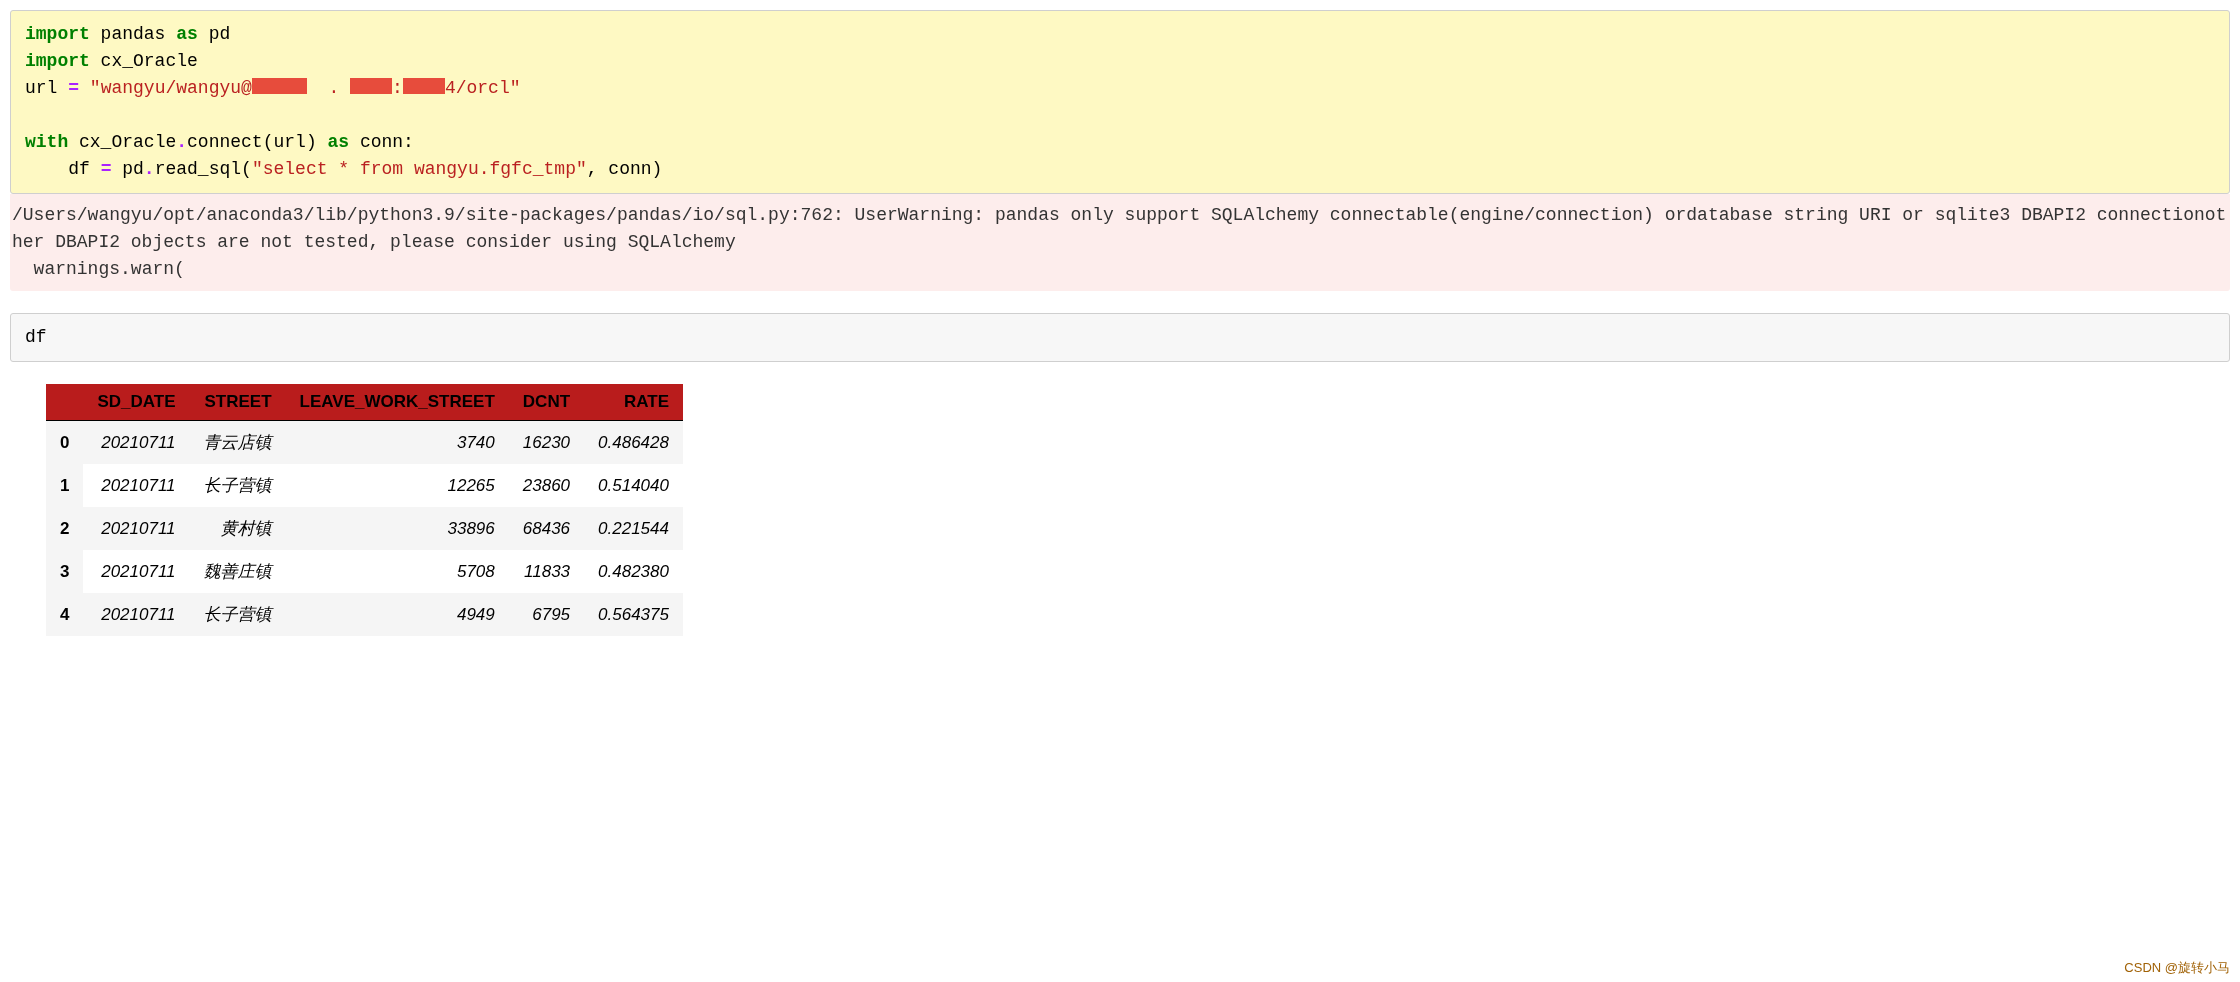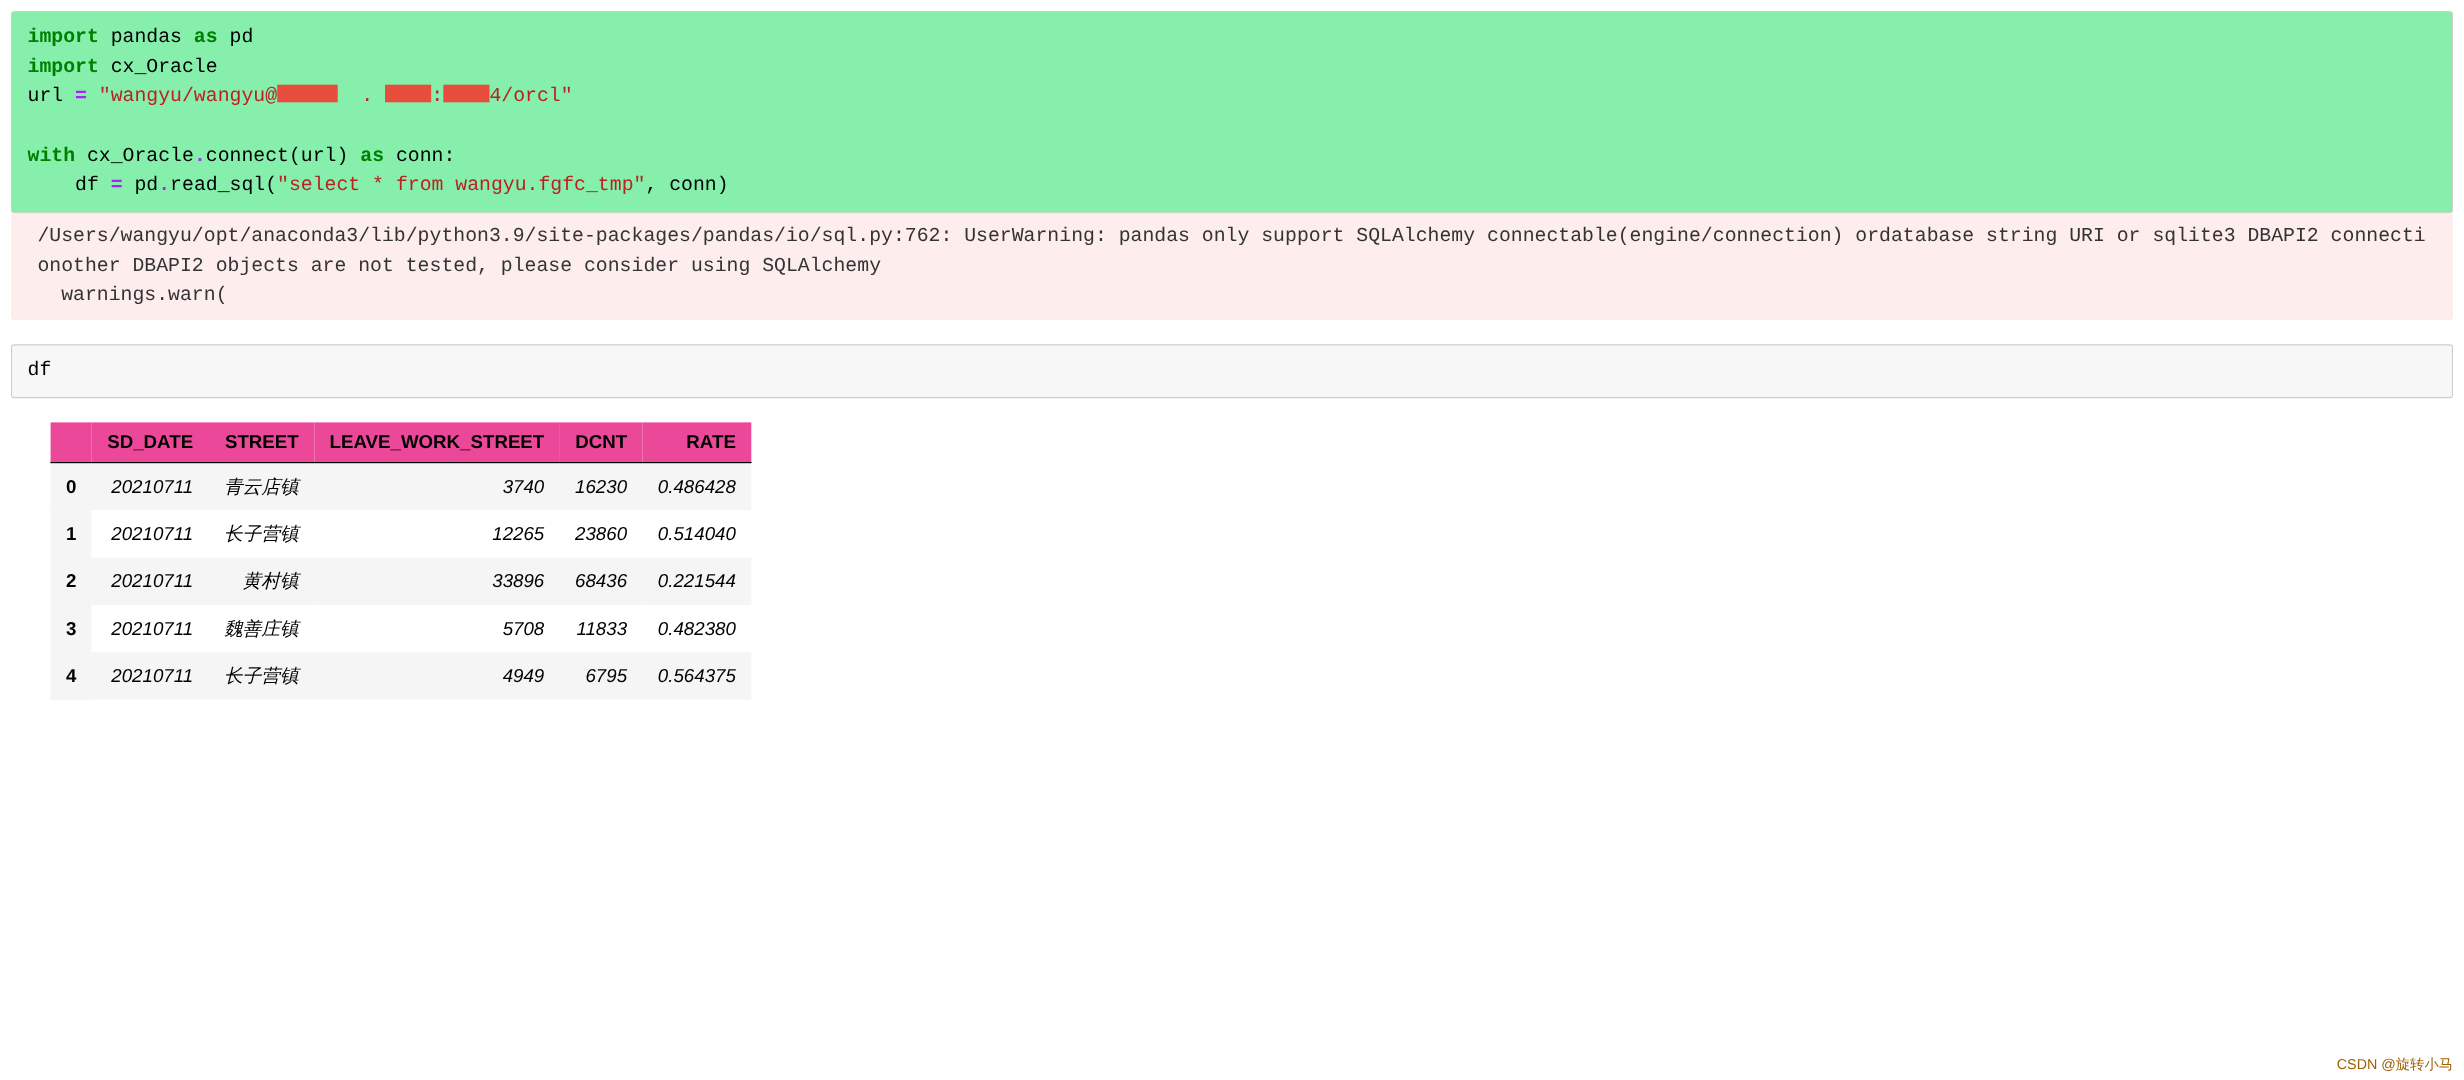--- a/index.html
+++ b/index.html
@@ -7,36 +7,36 @@
       margin: 0;
       padding: 0;
     }
     body {
       font-family: -apple-system, BlinkMacSystemFont, "Segoe UI", Helvetica, Arial, sans-serif;
       background: #ffffff;
       padding: 10px;
       font-size: 18px;
     }
     .code-cell {
-      background: #86efac;
+      background: #fef9c3;
       border: 1px solid #cfcfcf;
       border-radius: 3px;
       padding: 10px 14px;
       margin-bottom: 0;
       font-family: Menlo, Monaco, "Courier New", monospace;
       font-size: 18px;
       line-height: 1.5;
       white-space: pre;
       overflow-x: auto;
     }
     .warning-output {
       background: #fdedec;
       border-bottom-left-radius: 3px;
       border-bottom-right-radius: 3px;
-      padding: 8px 24px;
+      padding: 8px 2px;
       font-family: Menlo, Monaco, "Courier New", monospace;
       font-size: 18px;
       line-height: 1.5;
       color: #333;
       white-space: pre-wrap;
       word-break: break-all;
       margin-bottom: 22px;
     }
     .code-cell-2 {
       background: #f7f7f7;
@@ -75,21 +75,21 @@
     }
     table.dataframe {
       border-collapse: collapse;
       border: none;
     }
     table.dataframe thead th {
       text-align: right;
       font-weight: bold;
       padding: 8px 14px;
       border-bottom: 1px solid #000;
-      background: #ec4899;
+      background: #b91c1c;
     }
     table.dataframe thead th:first-child {
       border-bottom: 1px solid #000;
     }
     table.dataframe tbody th {
       text-align: right;
       font-weight: bold;
       padding: 10px 14px;
       background: #f5f5f5;
     }

